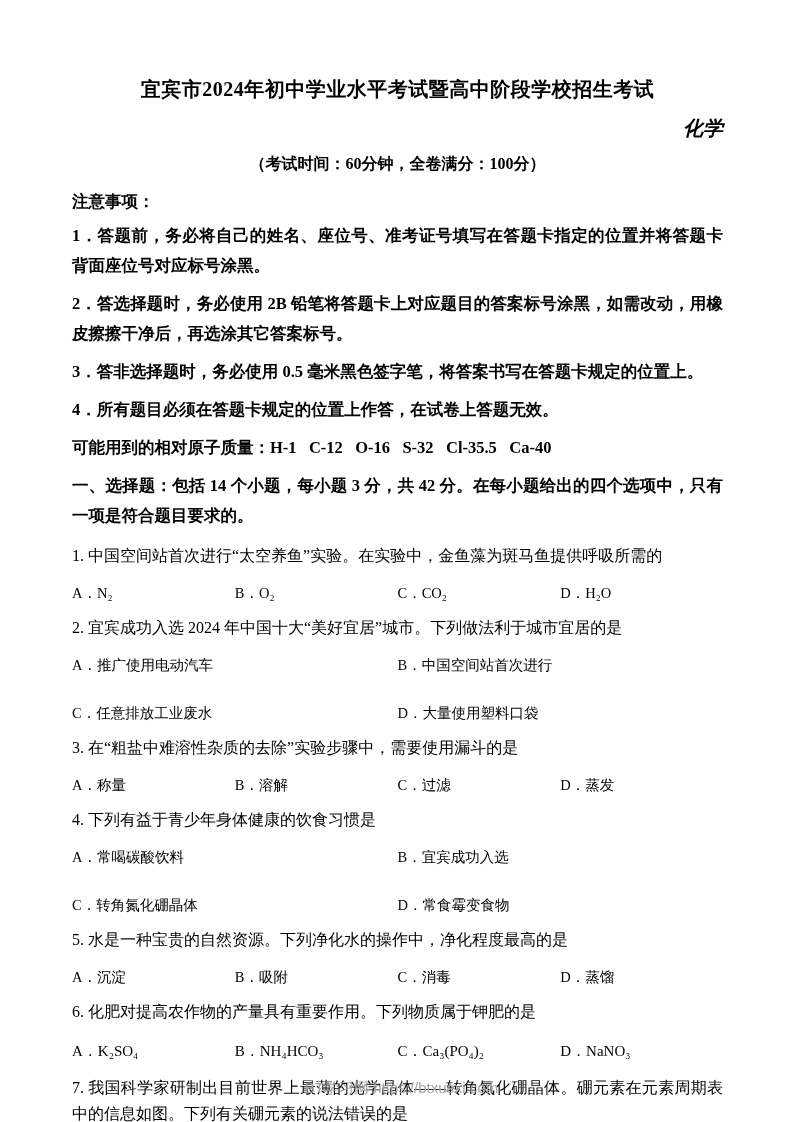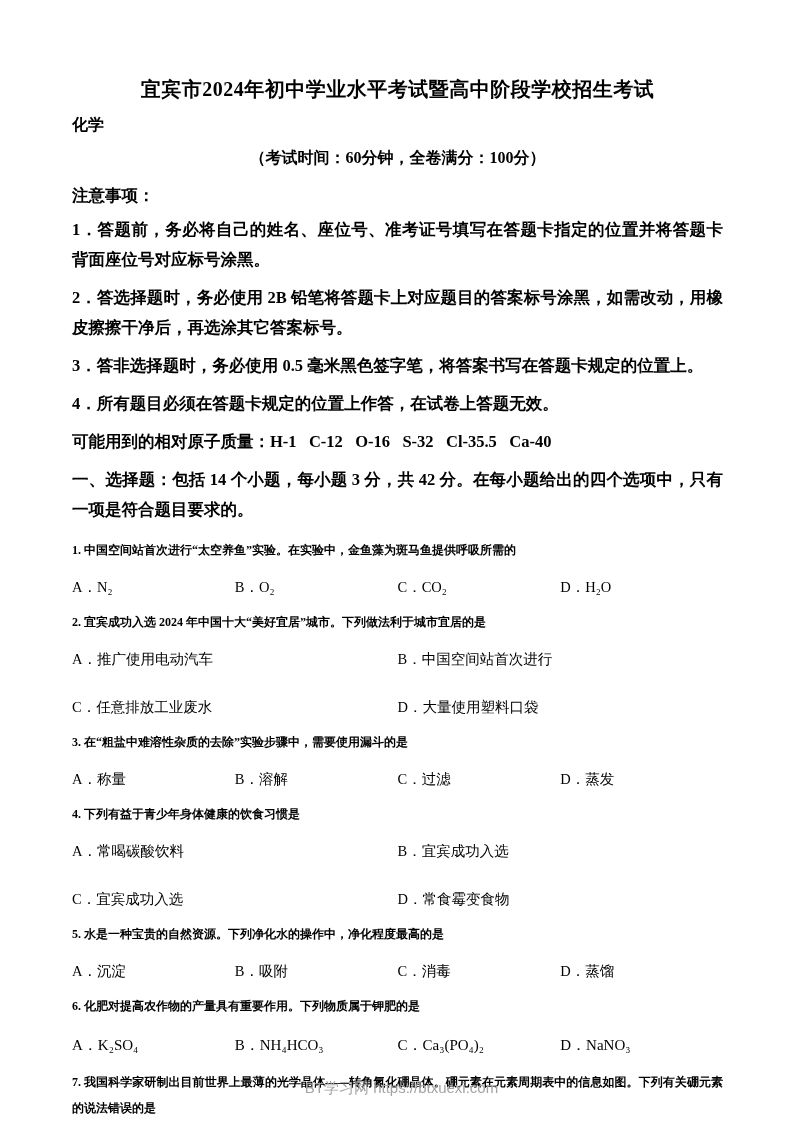--- a/index.html
+++ b/index.html
@@ -21,24 +21,25 @@
     margin-top: 24px;
   }
   .exam-title {
     font-size: 20px;
     font-weight: 700;
     text-align: center;
     margin: 0 0 12px 0;
     letter-spacing: 0.5px;
   }
   .exam-subject {
-    font-size: 16px;
+    font-size: 20px;
     font-weight: 700;
-    text-align: left;
+    text-align: right;
     margin: 0 0 12px 0;
+    font-style: italic;
   }
   .exam-info {
     font-size: 16px;
     font-weight: 700;
     text-align: center;
     margin: 0 0 12px 0;
   }
   .notice-title {
     font-size: 16.5px;
     font-weight: 700;
@@ -61,22 +62,22 @@
   }
   .section-title {
     font-size: 16.5px;
     font-weight: 700;
     line-height: 30px;
     margin: 0 0 6px 0;
     text-align: justify;
   }
   .question { margin: 0; }
   .stem {
-    font-size: 12px;
-    font-weight: 700;
+    font-size: 16px;
+    font-weight: 400;
     line-height: 26px;
     margin: 12px 0 0 0;
     text-align: justify;
   }
   .opts {
     font-size: 14.5px;
     font-weight: 400;
     line-height: 20px;
     margin-top: 14px;
     display: grid;
@@ -143,21 +144,21 @@
       <span class="opt">C．过滤</span>
       <span class="opt">D．蒸发</span>
     </div>
   </div>
 
   <div class="question">
     <p class="stem">4. 下列有益于青少年身体健康的饮食习惯是</p>
     <div class="opts two">
       <span class="opt">A．常喝碳酸饮料</span>
       <span class="opt">B．宜宾成功入选</span>
-      <span class="opt">C．宜宾成功入选</span>
+      <span class="opt">C．转角氮化硼晶体</span>
       <span class="opt">D．常食霉变食物</span>
     </div>
   </div>
 
   <div class="question">
     <p class="stem">5. 水是一种宝贵的自然资源。下列净化水的操作中，净化程度最高的是</p>
     <div class="opts four">
       <span class="opt">A．沉淀</span>
       <span class="opt">B．吸附</span>
       <span class="opt">C．消毒</span>

